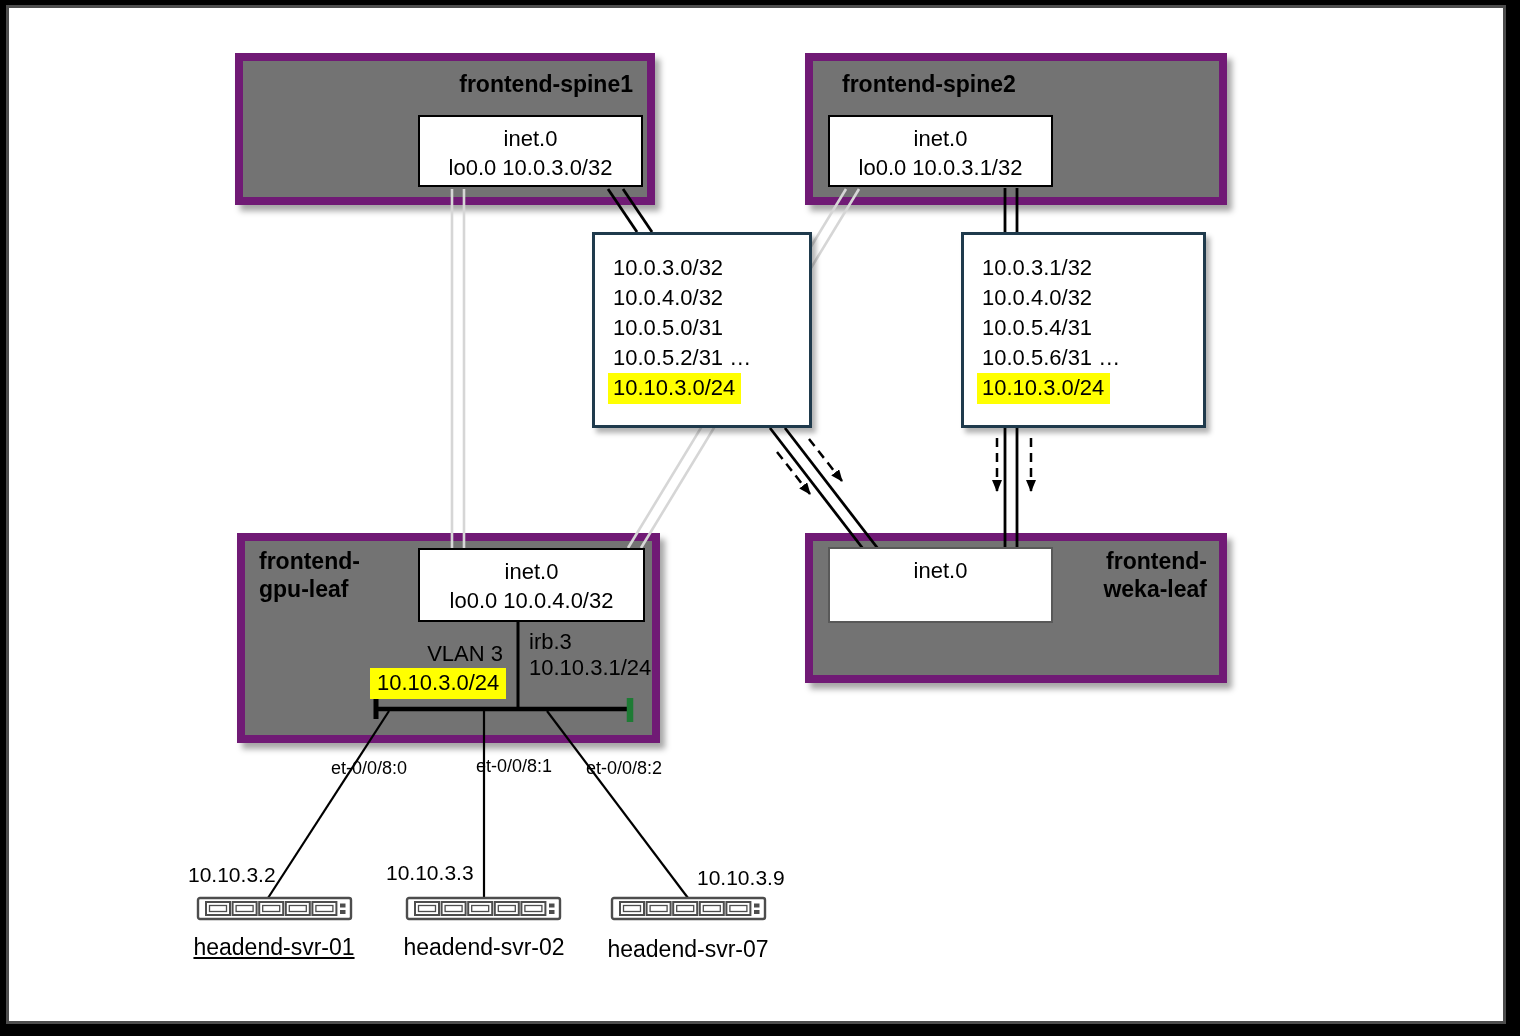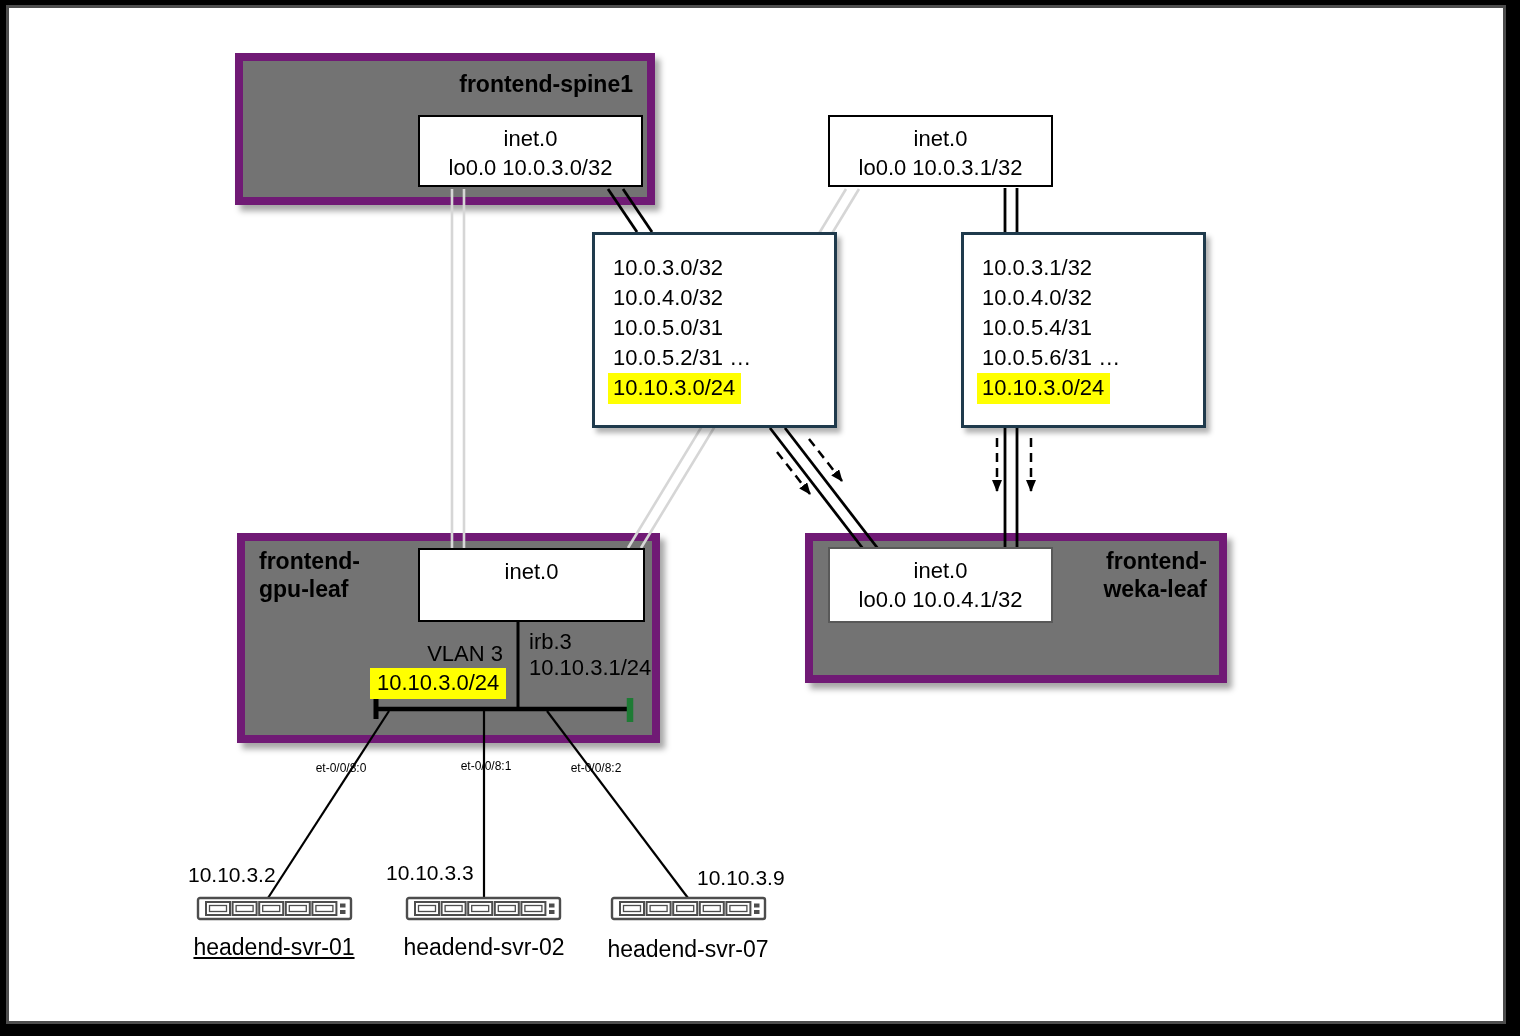--- a/index.html
+++ b/index.html
@@ -26,21 +26,21 @@
 
   .inetbox{background:#fff;border:2px solid #000;text-align:center;font-size:22px;line-height:29px;padding-top:7px;}
   .inetbox.graybrd{border-color:#595959;}
 
   .rt{background:#fff;border:3px solid var(--rtb,#1f3a4c);font-size:22px;line-height:30px;
     padding:18px 0 0 18px;box-shadow:4px 5px 5px rgba(0,0,0,0.30);}
   .hl{background:var(--hl,#ffff00);}
   .rt .hl{display:inline-block;padding:0px 6px 1px 5px;margin-left:-5px;}
 
   .lbl{font-size:22px;line-height:26px;white-space:nowrap;}
-  .lbl-sm{font-size:12px;line-height:22px;white-space:nowrap;}
+  .lbl-sm{font-size:18px;line-height:22px;white-space:nowrap;margin-left:28px;}
   .lbl-ip{font-size:21px;line-height:24px;white-space:nowrap;}
   .lbl-name{font-size:23px;line-height:26px;white-space:nowrap;text-align:center;}
   .ctr{transform:translateX(-50%);}
 
   .gpu-hl{font-size:22px;line-height:26px;padding:2px 7px 3px 7px;white-space:nowrap;}
 
   
   .w-gray{stroke:var(--lgray,#d6d6d6);stroke-width:2.6;fill:none;}
   .w-blk{stroke:var(--lblack,#000);stroke-width:2.8;fill:none;}
   .w-dash{stroke:var(--lblack,#000);stroke-width:2.5;fill:none;stroke-dasharray:9 6;}
@@ -55,20 +55,23 @@
 </style>
 </head>
 <body>
 
 <div class="canvas">
 
   <div class="node" style="left:235px;top:53px;width:420px;height:152px;">
     <div class="node-title" style="position:absolute;left:10px;top:9px;width:380px;text-align:right;">frontend-spine1</div>
   </div>
 
+  <div class="node" style="left:805px;top:53px;width:422px;height:152px;">
+    <div class="node-title" style="position:absolute;left:29px;top:9px;">frontend-spine2</div>
+  </div>
 
   <div class="node" style="left:237px;top:533px;width:423px;height:210px;">
     <div class="node-title" style="position:absolute;left:14px;top:6px;">frontend-</div>
     <div class="node-title" style="position:absolute;left:14px;top:34px;">gpu-leaf</div>
   </div>
 
   <div class="node" style="left:805px;top:533px;width:422px;height:150px;">
     <div class="node-title" style="position:absolute;right:12px;top:6px;text-align:right;">frontend-</div>
     <div class="node-title" style="position:absolute;right:12px;top:34px;text-align:right;">weka-leaf</div>
   </div>
@@ -178,27 +181,27 @@
   <div class="top inetbox" style="left:418px;top:115px;width:225px;height:72px;">
     <div>inet.0</div>
     <div>lo0.0 10.0.3.0/32</div>
   </div>
   <div class="top inetbox" style="left:828px;top:115px;width:225px;height:72px;">
     <div>inet.0</div>
     <div>lo0.0 10.0.3.1/32</div>
   </div>
   <div class="top inetbox" style="left:418px;top:548px;width:227px;height:74px;">
     <div>inet.0</div>
+    <div>lo0.0 10.0.4.0/32</div>
   </div>
   <div class="top inetbox graybrd" style="left:828px;top:547px;width:225px;height:76px;">
     <div>inet.0</div>
-    <div>lo0.0 10.0.4.1/32</div>
-  </div>
-
-  <div class="top rt" style="left:592px;top:232px;width:245px;height:196px;">
+  </div>
+
+  <div class="top rt" style="left:592px;top:232px;width:220px;height:196px;">
     <div>10.0.3.0/32</div>
     <div>10.0.4.0/32</div>
     <div>10.0.5.0/31</div>
     <div>10.0.5.2/31 …</div>
     <div><span class="hl">10.10.3.0/24</span></div>
   </div>
   <div class="top rt" style="left:933px;top:232px;width:245px;height:196px;margin-left:28px;">
     <div>10.0.3.1/32</div>
     <div>10.0.4.0/32</div>
     <div>10.0.5.4/31</div>

